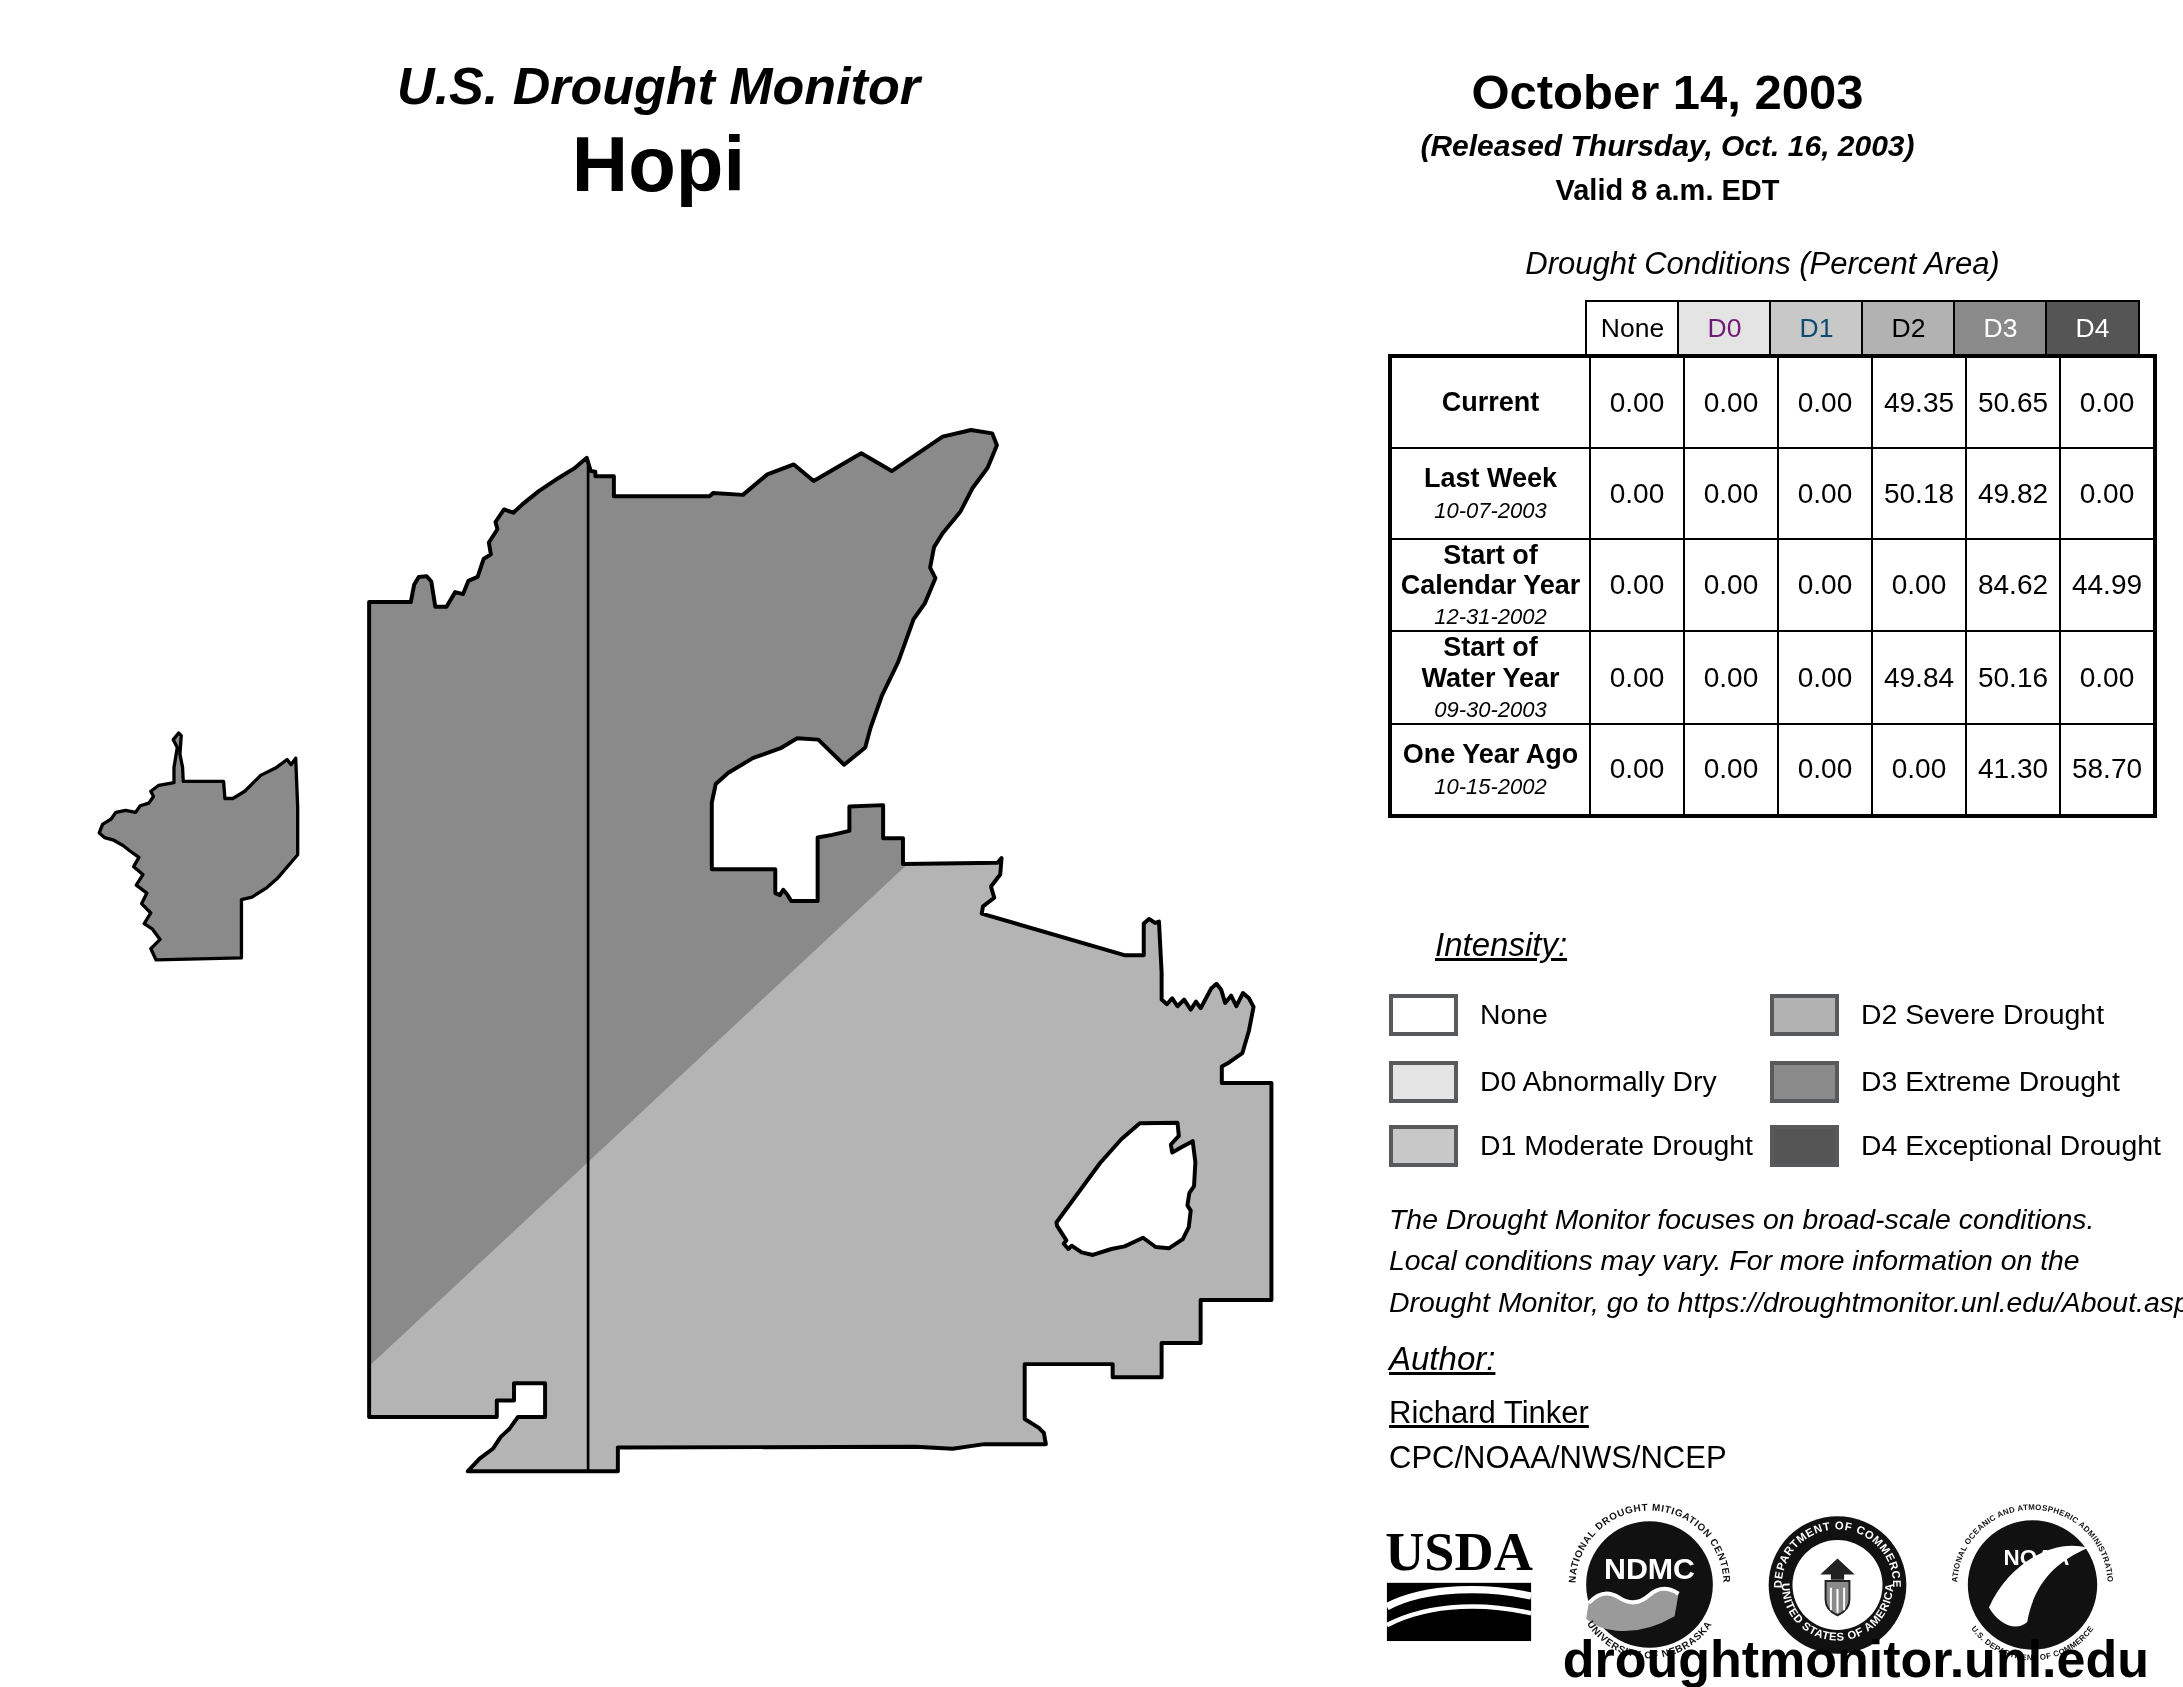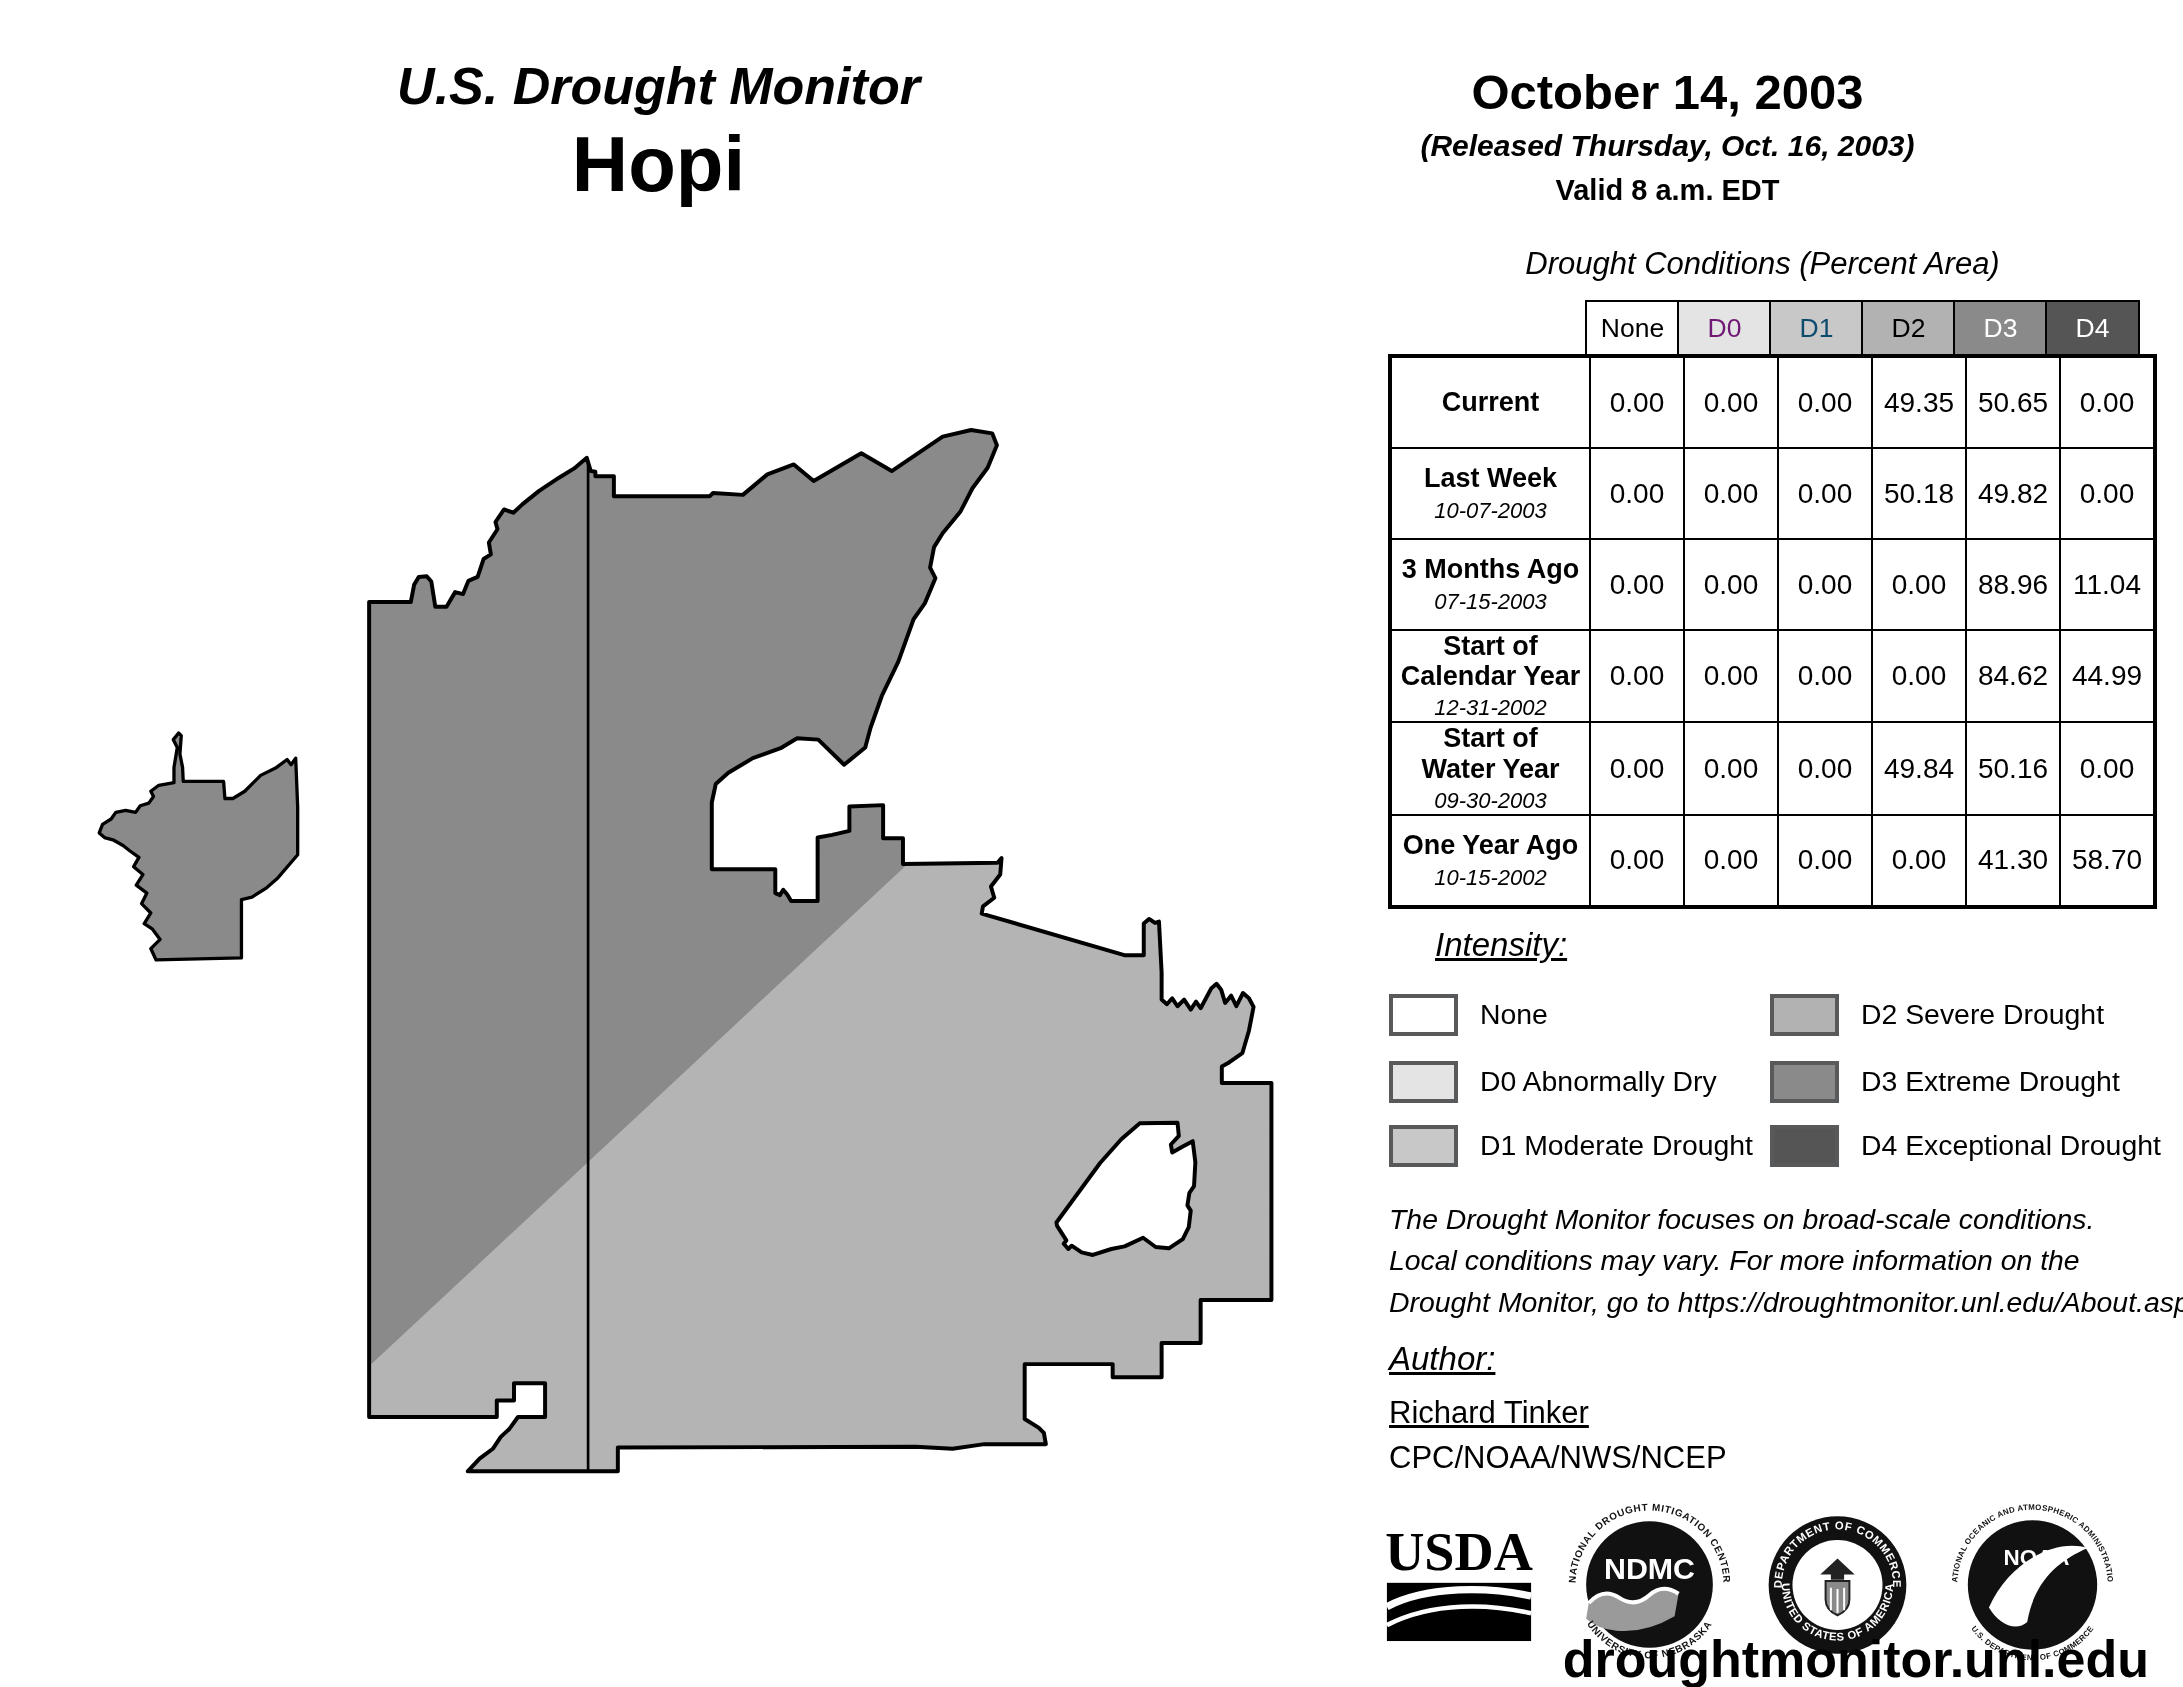--- a/index.html
+++ b/index.html
@@ -173,32 +173,20 @@
           </td>
       <td class="val">0.00</td>
       <td class="val">0.00</td>
       <td class="val">0.00</td>
       <td class="val">50.18</td>
       <td class="val">49.82</td>
       <td class="val">0.00</td>
     </tr>
     <tr>
       <td class="lbl">
-            <div class="row-label">3 Months Ago</div>
-        <div class="row-date">07-15-2003</div>
-          </td>
-      <td class="val">0.00</td>
-      <td class="val">0.00</td>
-      <td class="val">0.00</td>
-      <td class="val">0.00</td>
-      <td class="val">88.96</td>
-      <td class="val">11.04</td>
-    </tr>
-    <tr>
-      <td class="lbl">
             <div class="row-label"><span>Start of</span><br>
         <span>Calendar Year</span></div>
         <div class="row-date">12-31-2002</div>
           </td>
       <td class="val">0.00</td>
       <td class="val">0.00</td>
       <td class="val">0.00</td>
       <td class="val">0.00</td>
       <td class="val">84.62</td>
       <td class="val">44.99</td>

